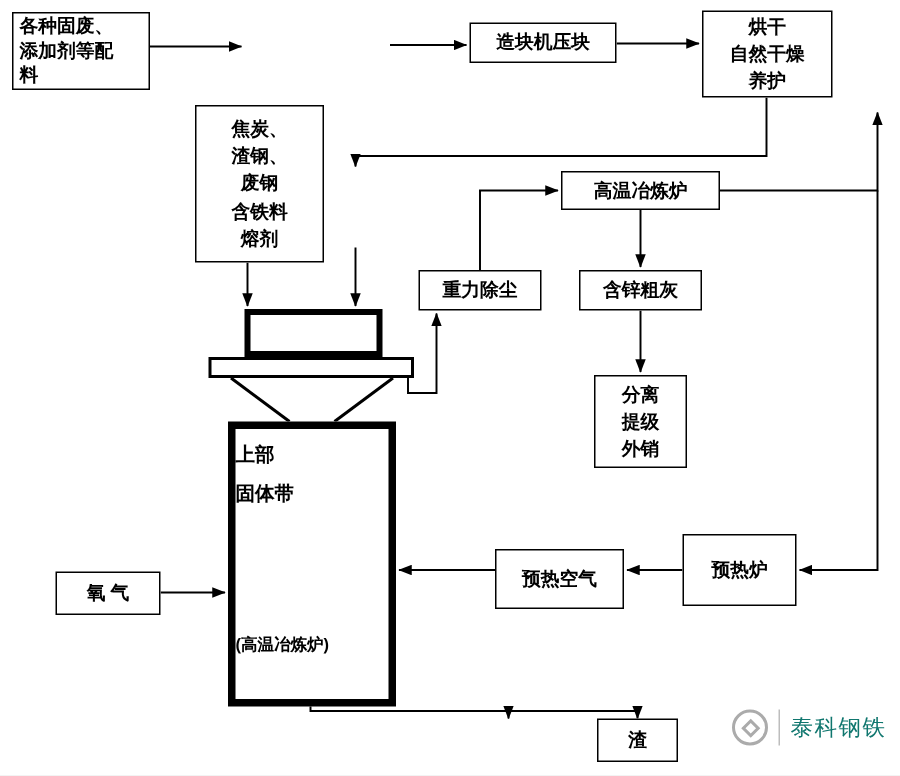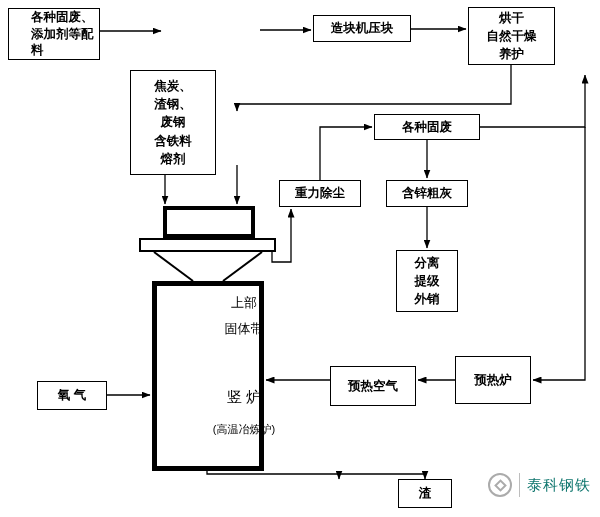--- a/index.html
+++ b/index.html
@@ -7,28 +7,28 @@
     position:relative;width:600px;height:517px;background:#ffffff;
     font-family:"Liberation Sans","DejaVu Sans",sans-serif;
     outline:1px solid #d0d0d0;overflow:hidden;
   }
   .node{
     position:absolute;box-sizing:border-box;border:1px solid #000;background:#fff;
     display:flex;align-items:center;justify-content:center;text-align:center;
     font-size:12.5px;font-weight:bold;color:#000;line-height:1.45;
     white-space:pre-line;z-index:2;
   }
-  .node.left{justify-content:flex-start;text-align:left;padding-left:22px;line-height:1.35;}
+  .node.left{justify-content:flex-start;text-align:left;padding-left:4px;line-height:1.35;}
   #arrows{position:absolute;left:0;top:0;z-index:1;pointer-events:none;}
   .hopper{position:absolute;box-sizing:border-box;border:4px solid #000;background:#fff;z-index:3;}
   .flange{position:absolute;box-sizing:border-box;border:2px solid #000;background:#fff;z-index:2;}
   .furnace{
     position:absolute;box-sizing:border-box;border:5px solid #000;background:#fff;z-index:2;
   }
-  .furnace span{position:absolute;left:0;width:100%;text-align:center;font-weight:normal;color:#000;padding-left:36px;}
+  .furnace span{position:absolute;left:0;width:100%;text-align:left;font-weight:bold;color:#000;}
   .f-upper{top:8px;font-size:13px;}
   .f-zone{top:34px;font-size:13px;}
   .f-name{top:102px;font-size:15px;}
   .f-sub{top:136px;font-size:11px;}
   .watermark{
     position:absolute;left:488px;top:468px;height:34px;display:flex;align-items:center;
     gap:7px;color:#9c9c9c;z-index:2;
   }
   .wm-logo{
     width:24px;height:24px;border:2px solid #ababab;border-radius:50%;box-sizing:border-box;
@@ -85,37 +85,36 @@
 自然干燥
 养护</div>
 
   <div class="node" style="left:130px;top:70px;width:86px;height:105px;">焦炭、
 渣钢、
 废钢
 含铁料
 熔剂</div>
 
 
-  <div class="node" style="left:374px;top:114px;width:106px;height:26px;">各种固废</div>
+  <div class="node" style="left:374px;top:114px;width:106px;height:26px;">高温冶炼炉</div>
 
   <div class="node" style="left:279px;top:180px;width:82px;height:27px;text-align:right;">重力除尘</div>
 
   <div class="node" style="left:386px;top:180px;width:82px;height:27px;">含锌粗灰</div>
 
   <div class="node" style="left:396px;top:250px;width:62px;height:62px;">分离
 提级
 外销</div>
 
   <div class="flange" style="left:139px;top:238px;width:137px;height:14px;"></div>
   <div class="hopper" style="left:163px;top:206px;width:92px;height:32px;"></div>
 
   <div class="furnace" style="left:152px;top:281px;width:112px;height:190px;">
     <span class="f-upper">上部</span>
     <span class="f-zone">固体带</span>
-    <span class="f-name">竖  炉</span>
     <span class="f-sub">(高温冶炼炉)</span>
   </div>
 
   <div class="node" style="left:37px;top:381px;width:70px;height:29px;">氧  气</div>
 
   <div class="node" style="left:330px;top:366px;width:86px;height:40px;">预热空气</div>
 
   <div class="node" style="left:455px;top:356px;width:76px;height:48px;">预热炉</div>
 
 

